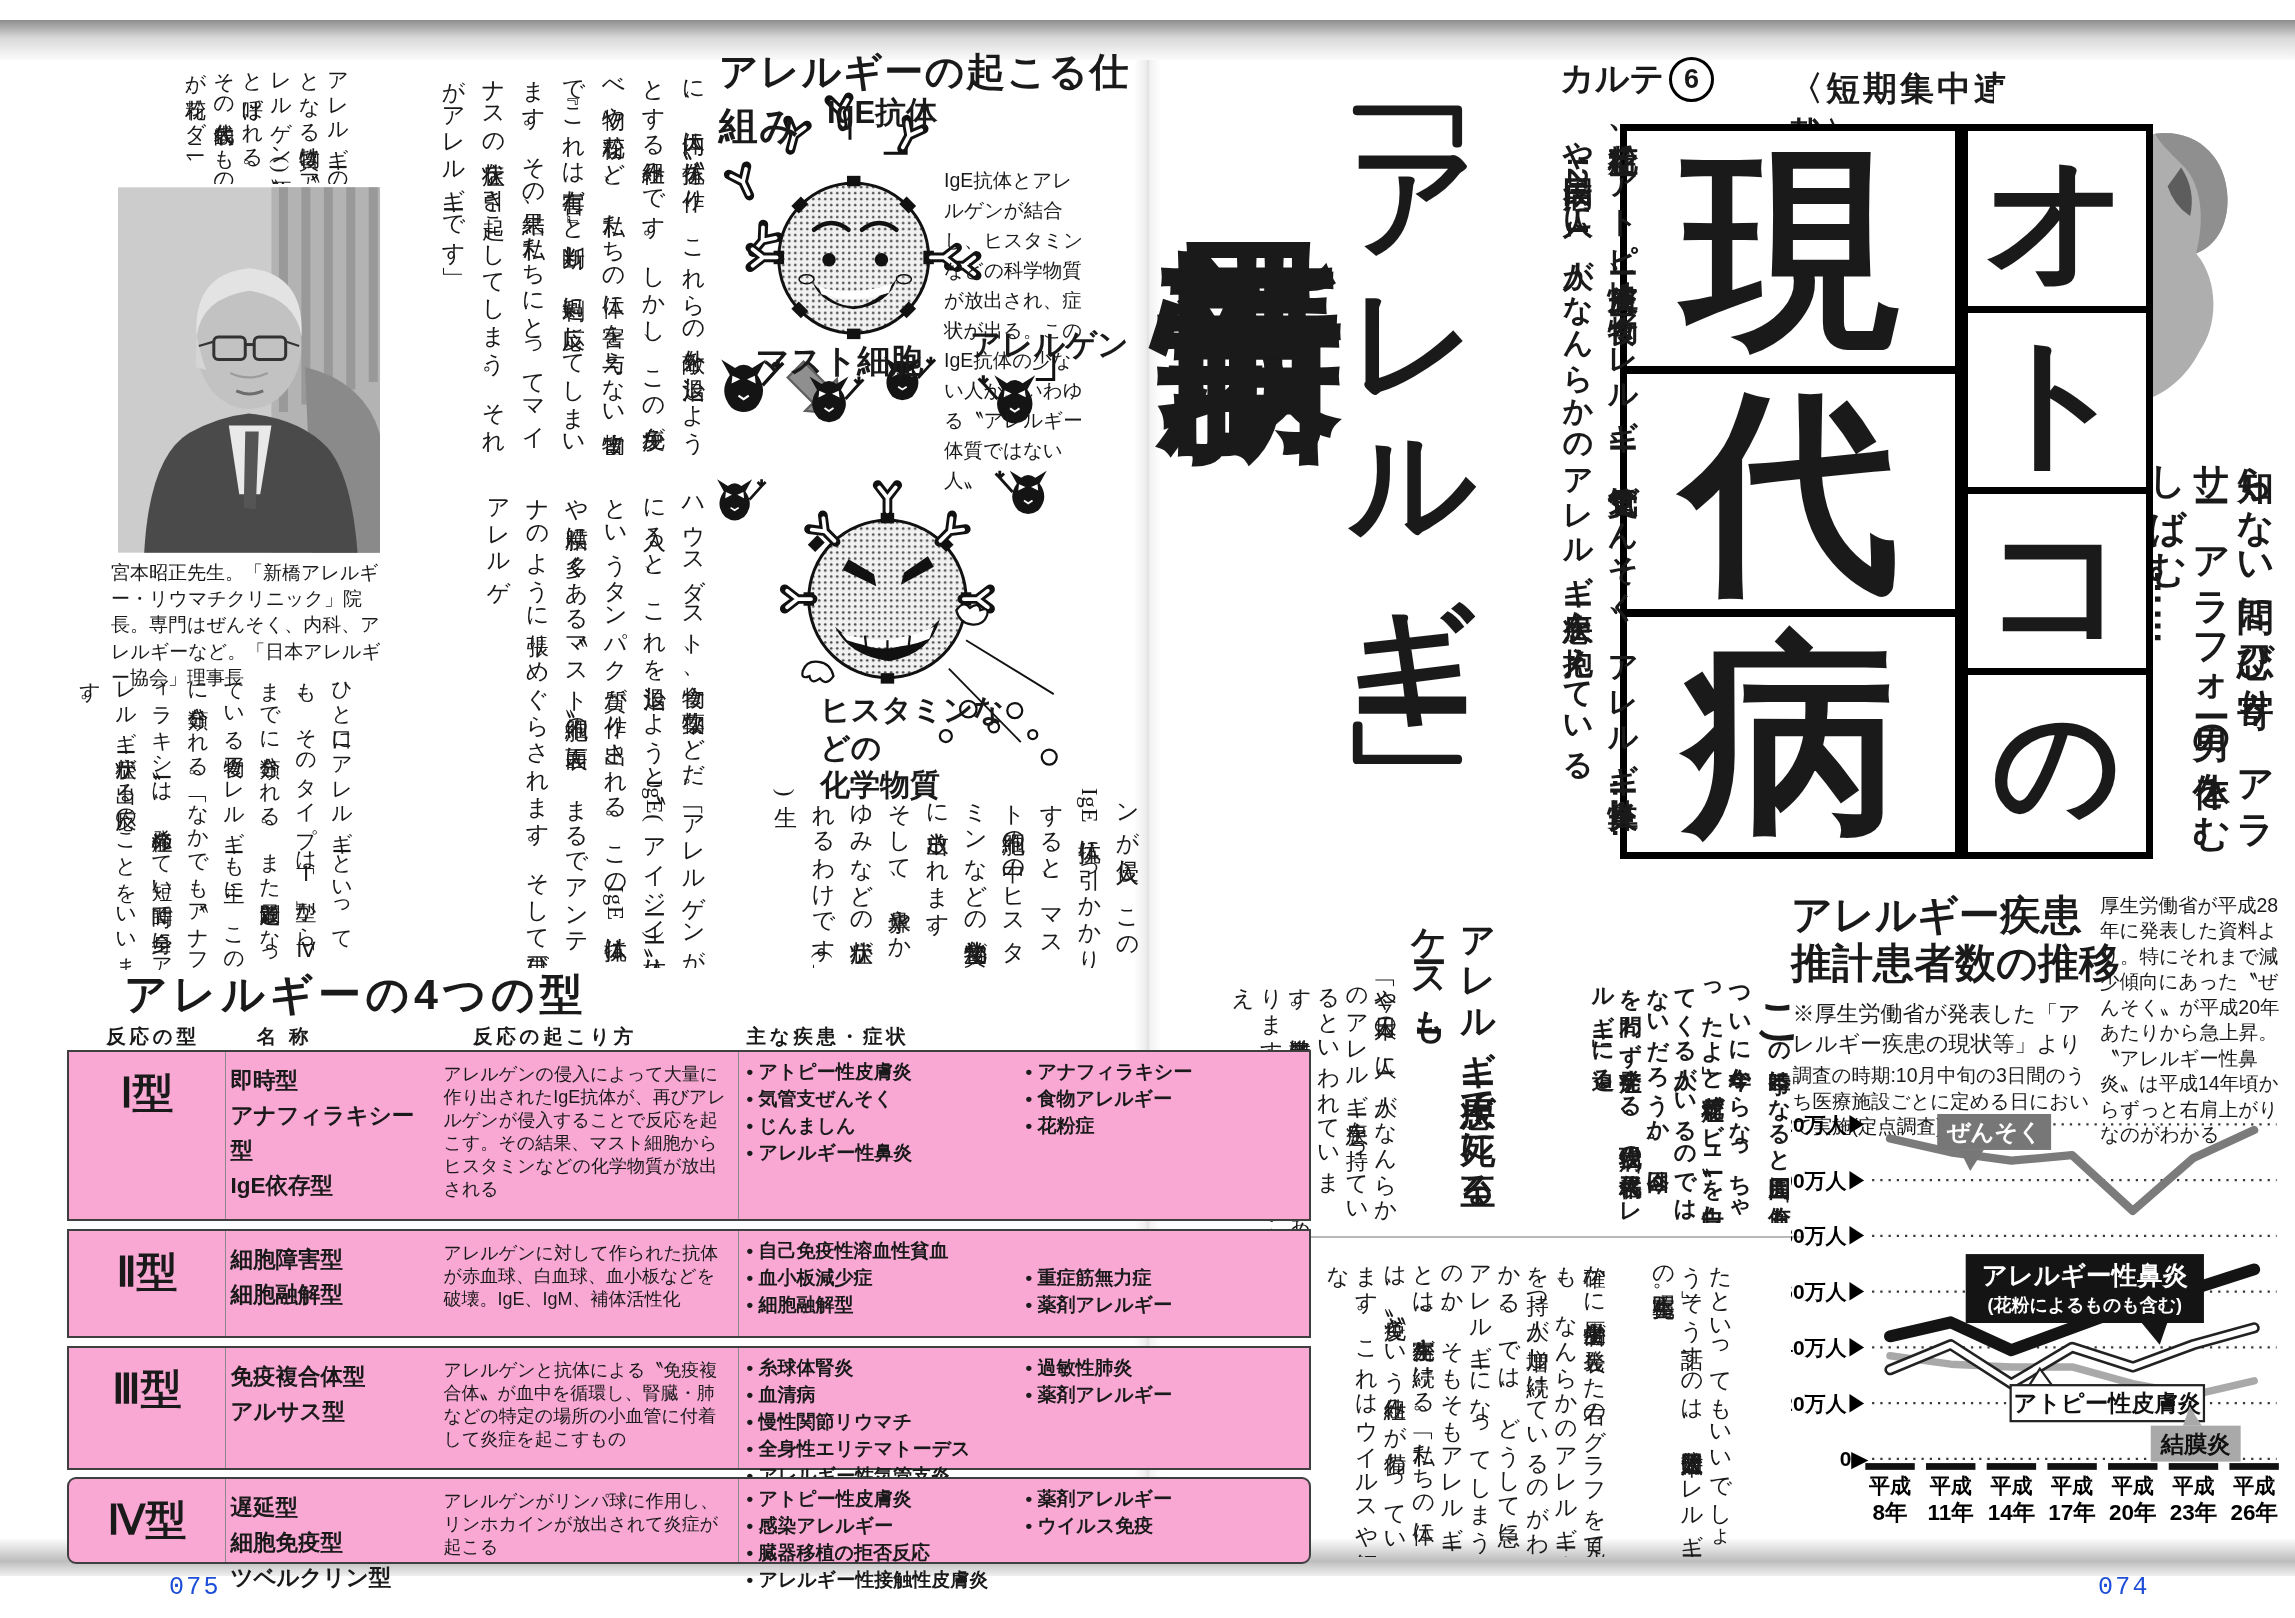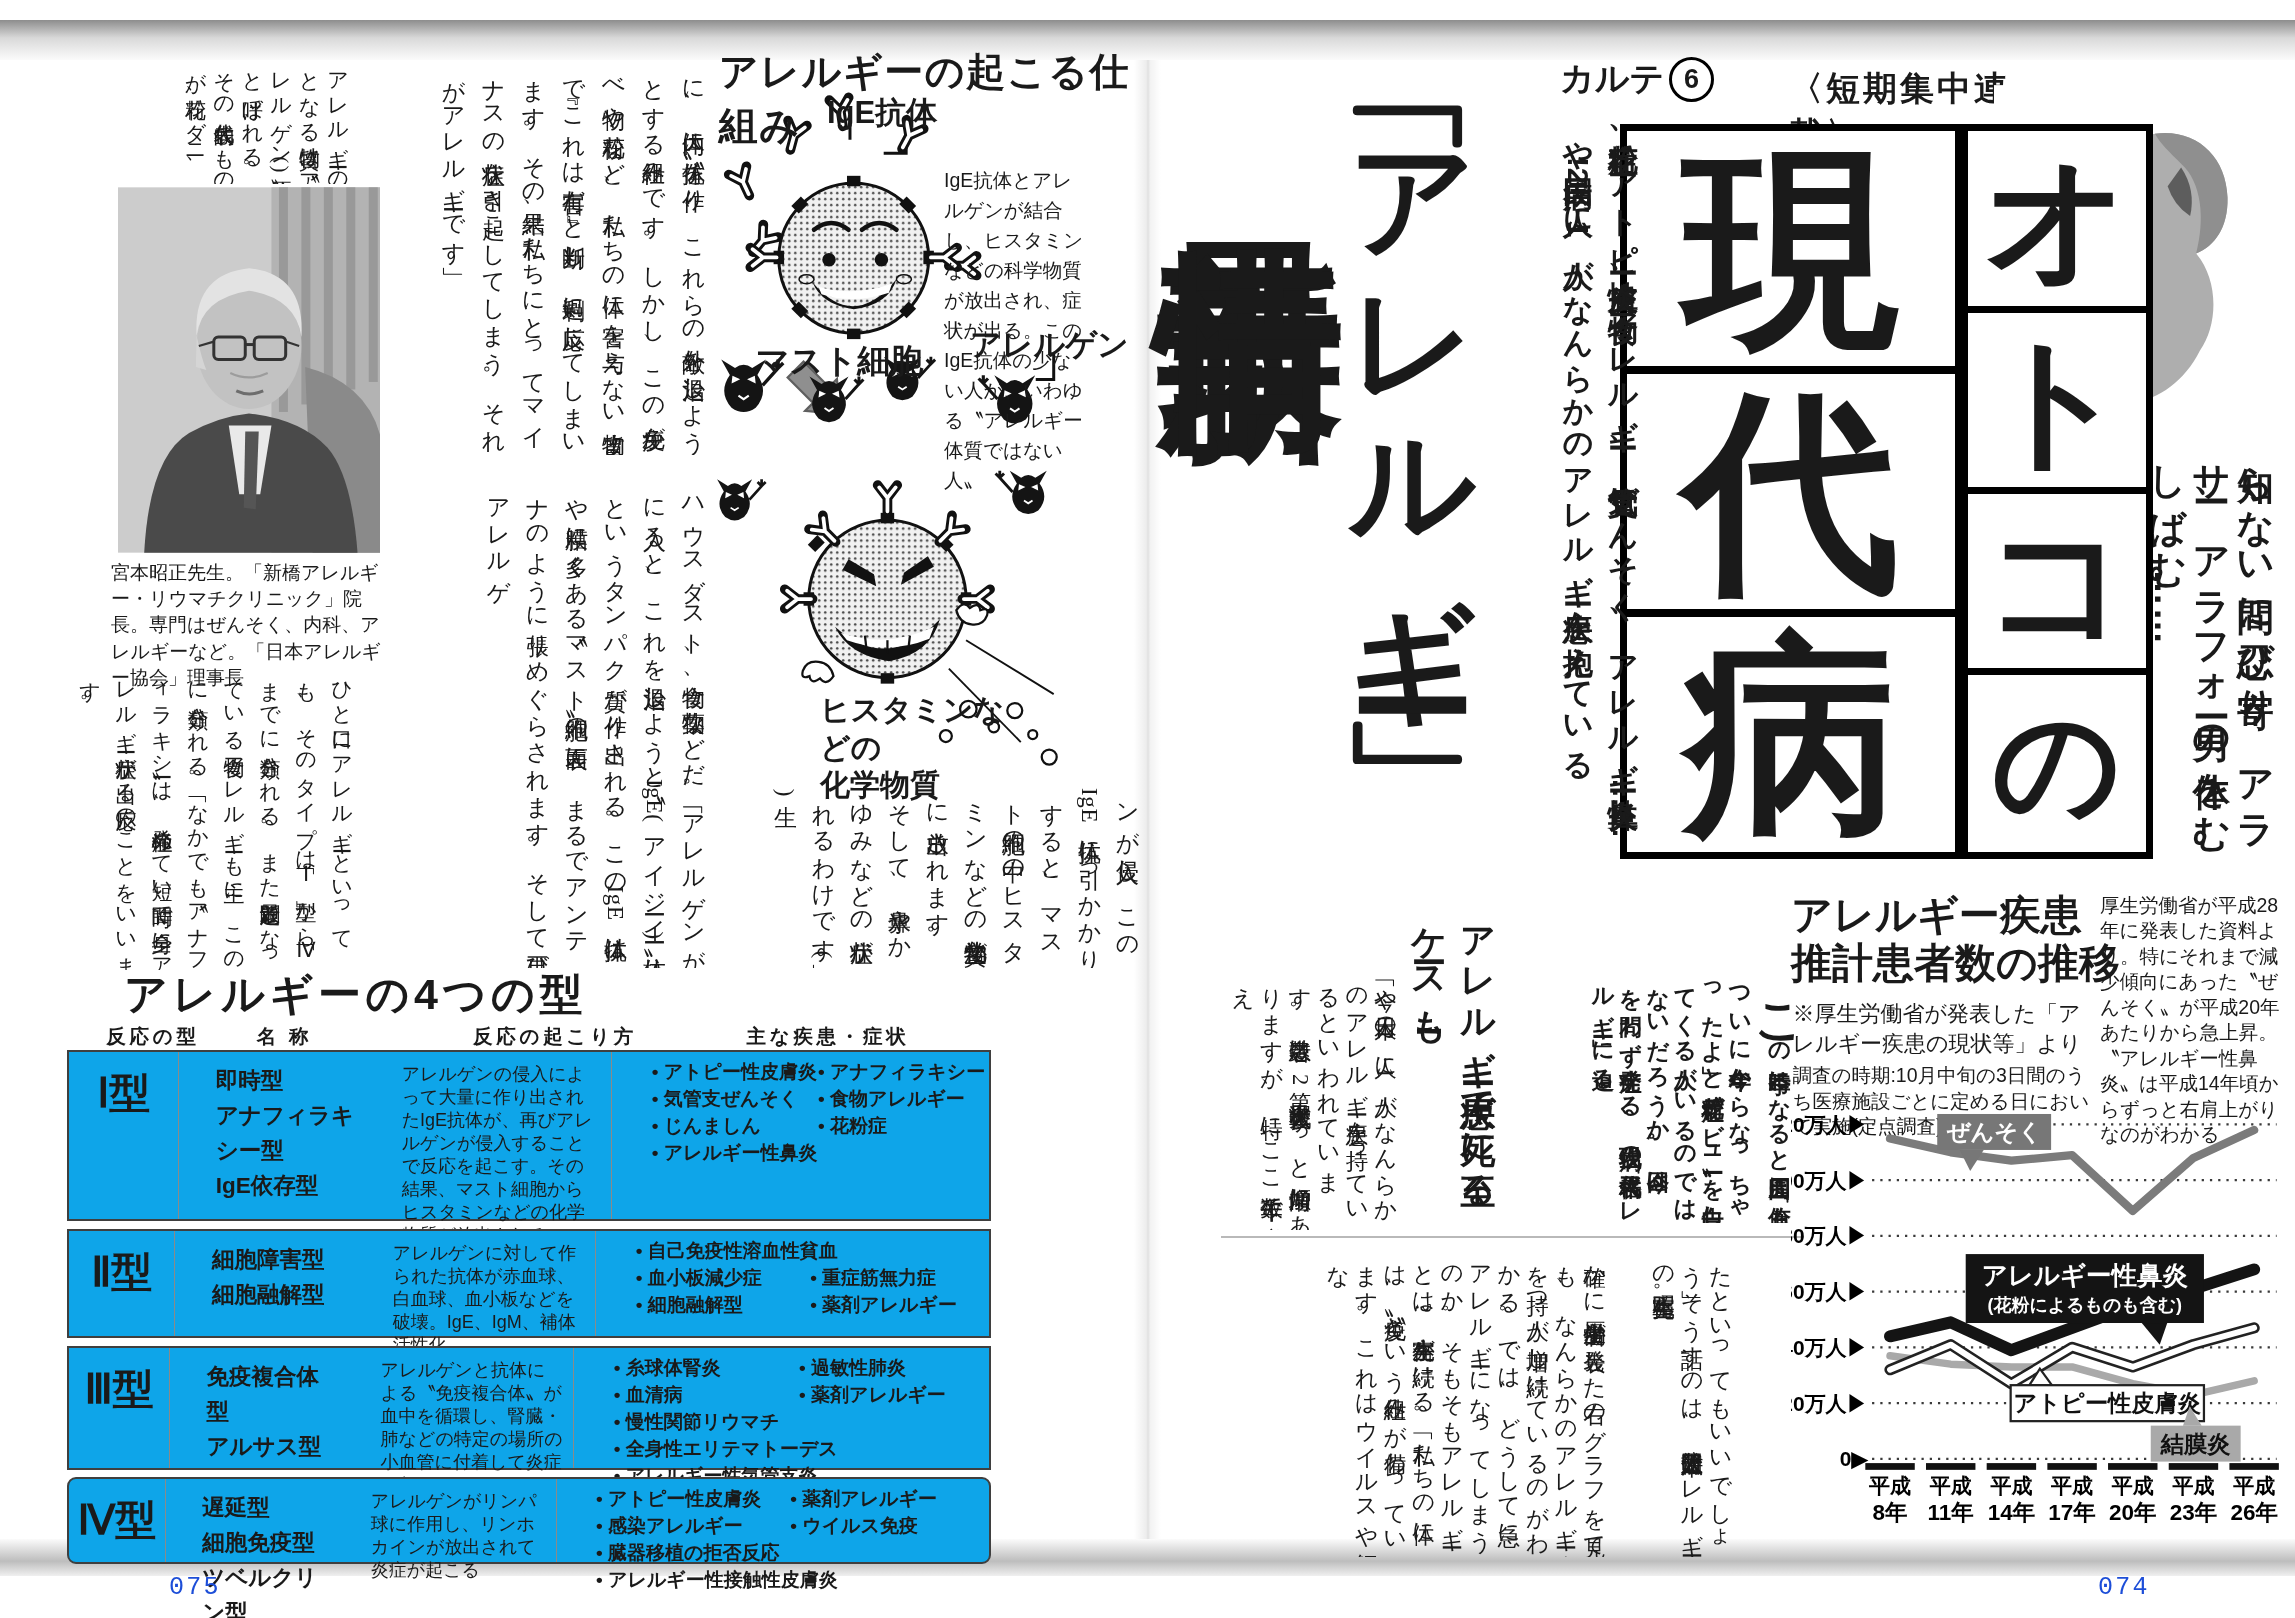--- a/index.html
+++ b/index.html
@@ -15,21 +15,21 @@
   .spine{position:absolute;left:1134px;top:60px;width:27px;height:1479px;
             background:linear-gradient(90deg,rgba(0,0,0,0) 0%,rgba(0,0,0,0.07) 45%,rgba(0,0,0,0.12) 52%,rgba(0,0,0,0.05) 60%,rgba(0,0,0,0) 100%);}
   
   .vbody{writing-mode:vertical-rl;overflow:hidden;letter-spacing:0.7px;}
   .t30t{font-size:22.5px;line-height:28.5px;}
   
   .tbox{position:absolute;border:7.5px solid #000;background:#fff;display:flex;align-items:center;justify-content:center;
         font-weight:900;line-height:1;}
   .bigcol{writing-mode:vertical-rl;font-weight:900;line-height:1.06;letter-spacing:0;}
   .th{position:absolute;font-weight:bold;font-size:19.5px;letter-spacing:3.7px;text-align:center;}
-  .t-row{position:absolute;left:67px;width:924px;border:2.2px solid #3f3f3f;background:#0ea5e9;display:flex;box-sizing:border-box;gap:32px;}
+  .t-row{position:absolute;left:67px;width:1244px;border:2.2px solid #3f3f3f;background:#f9a8d4;display:flex;box-sizing:border-box;}
   .t-type{width:157px;display:flex;align-items:flex-start;justify-content:center;font-weight:900;font-size:41px;padding-top:13.5px;
           border-right:1.5px solid #8a8a8a;box-sizing:border-box;}
   .t-names{width:210px;font-weight:bold;font-size:22.5px;line-height:1.55;padding:12px 7.5px 0 4.5px;box-sizing:border-box;}
   .t-mech{width:303px;font-size:18px;line-height:23px;padding:10.5px 10.5px 0 7.5px;border-right:1.5px solid #8a8a8a;box-sizing:border-box;}
   .t-dis{flex:1;display:flex;padding:9px 4.5px 0 7.5px;box-sizing:border-box;}
   .t-dis-col{width:50%;font-weight:bold;font-size:19px;line-height:22.5px;}
   .t-dis-col div{margin-bottom:4.5px;white-space:nowrap;}
   .t-dis-col div.bullet::before{content:"• ";}
   .hrule{position:absolute;height:1.5px;background:#b9b9b9;}
   .pagenum{position:absolute;font-size:25px;letter-spacing:2.2px;color:#1d4ed8;font-family:"Liberation Mono",monospace;}

